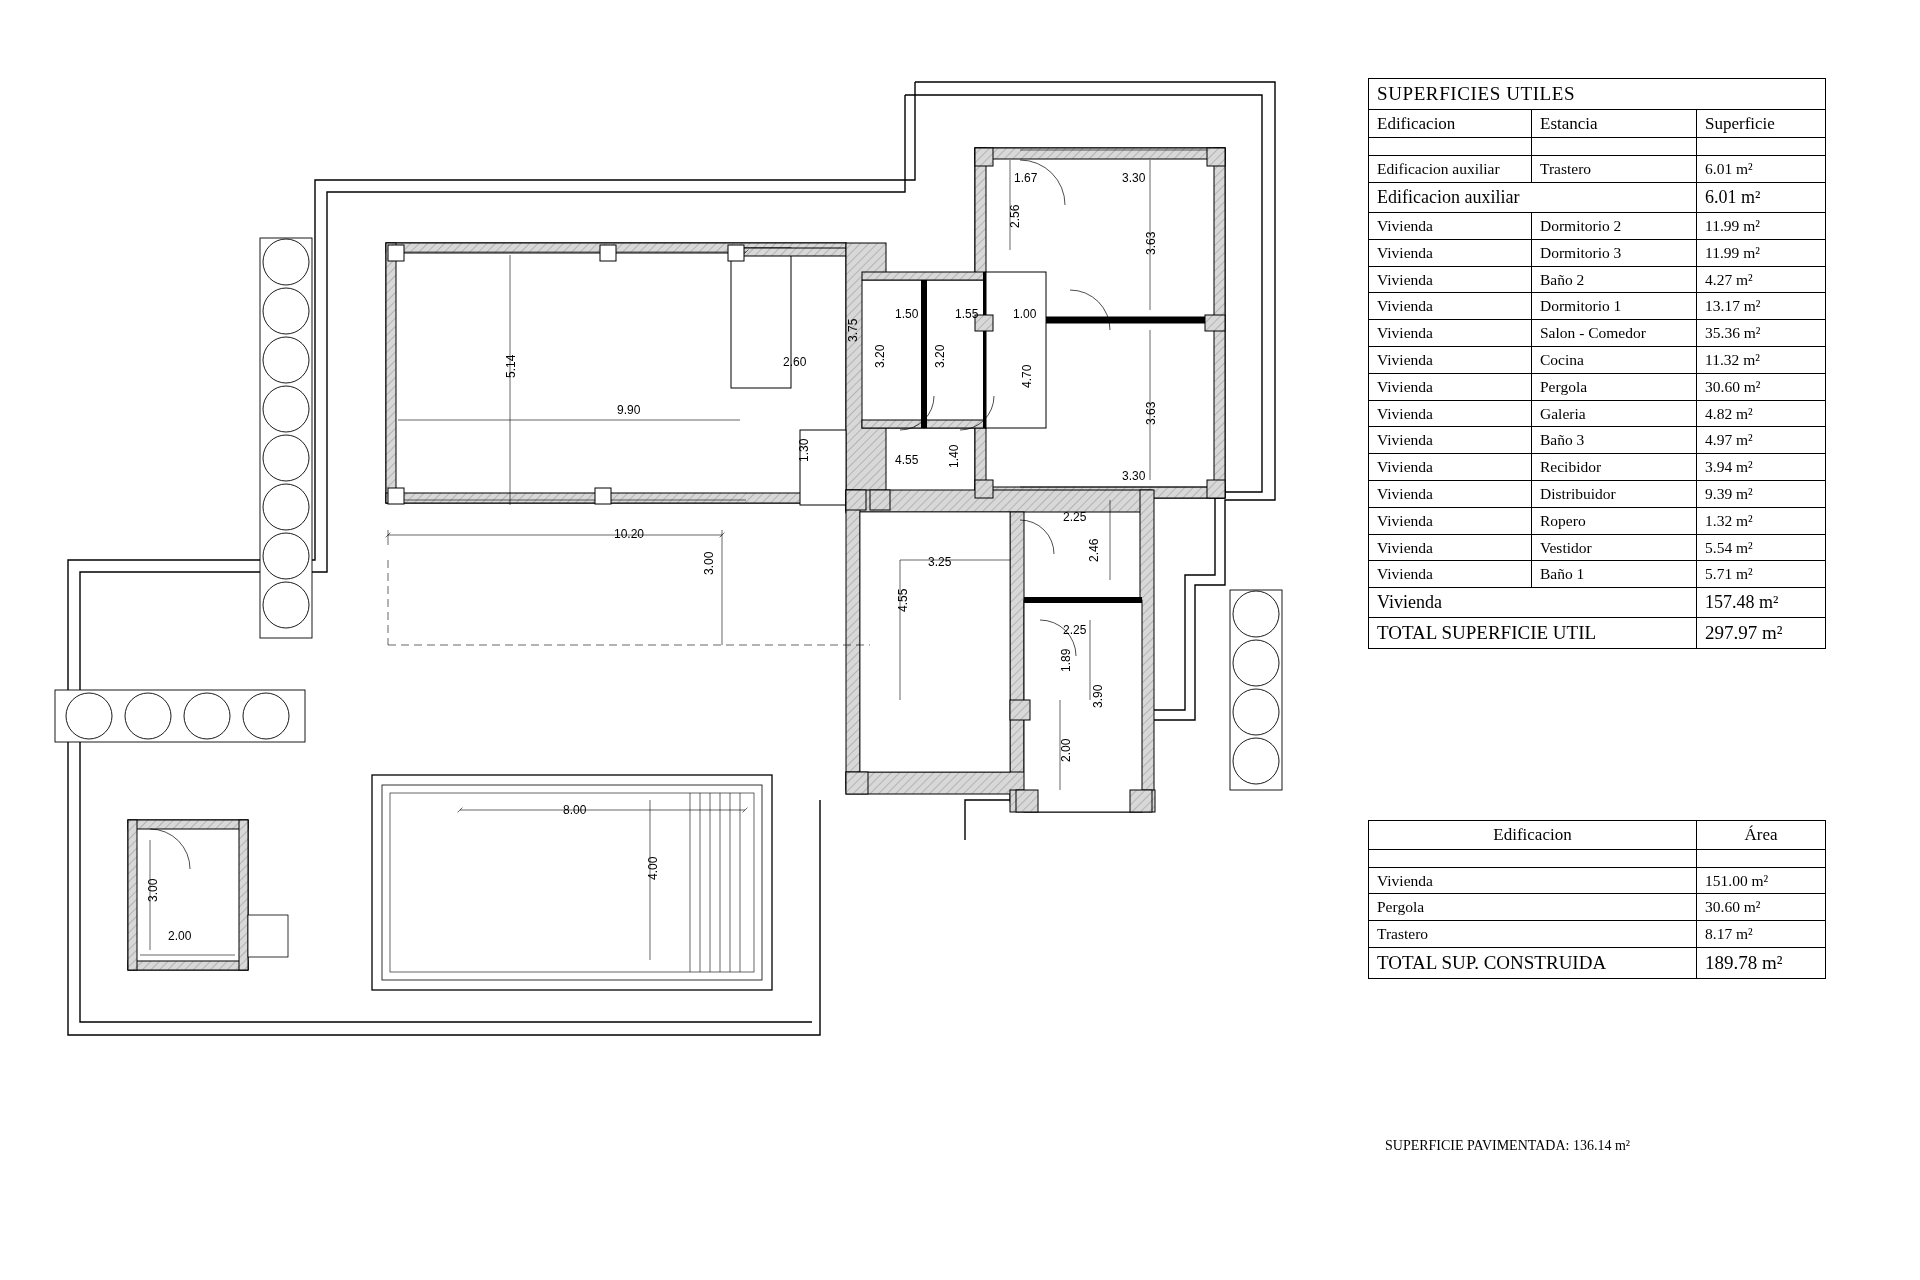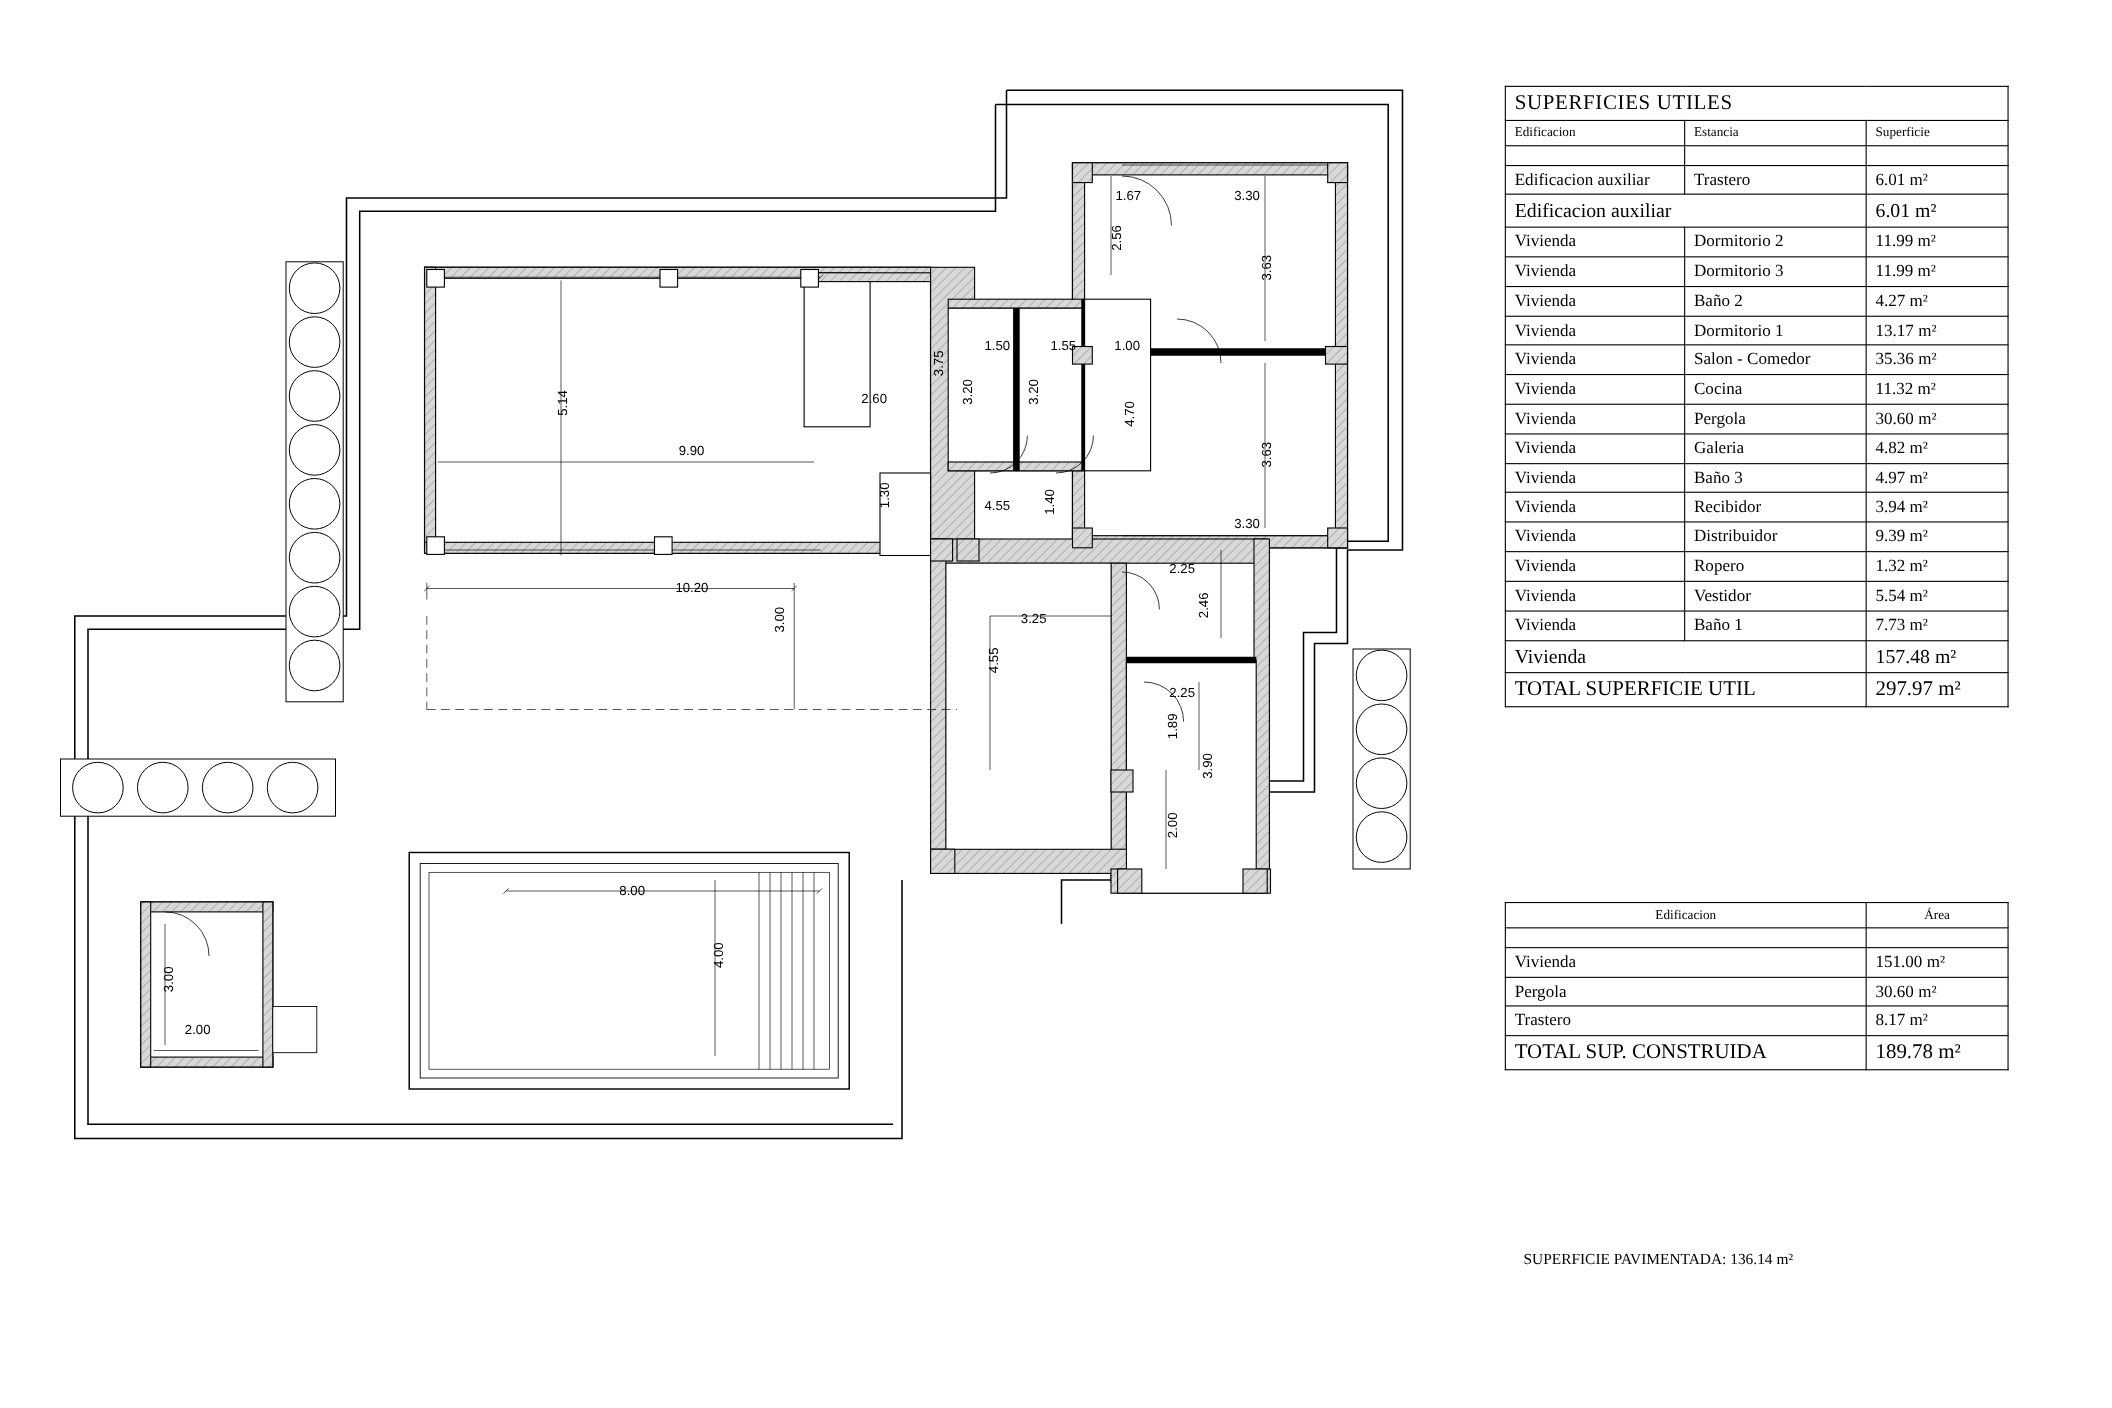--- a/index.html
+++ b/index.html
@@ -51,21 +51,21 @@
   }
   .title-row td {
     text-align: center;
     font-weight: bold;
     font-size: 19px;
     letter-spacing: 0.6px;
     padding: 8px 4px;
   }
   .head-row td {
     font-weight: bold;
-    font-size: 12px;
+    font-size: 17px;
     border-radius: 13px;
   }
   .spacer-row td {
     border-left: 1px solid #000;
     border-right: 1px solid #000;
     border-top: none;
     border-bottom: none;
     height: 9px;
     padding: 0;
   }
@@ -390,21 +390,21 @@
             <td>1.32 m²</td>
           </tr>
       <tr>
             <td>Vivienda</td>
             <td>Vestidor</td>
             <td>5.54 m²</td>
           </tr>
       <tr>
             <td>Vivienda</td>
             <td>Baño 1</td>
-            <td>7.73 m²</td>
+            <td>5.71 m²</td>
           </tr>
 
       <tr class="sub-total">
         <td colspan="2">Vivienda</td>
         <td>157.48 m²</td>
       </tr>
       <tr class="grand-total">
         <td colspan="2">TOTAL SUPERFICIE UTIL</td>
         <td>297.97 m²</td>
       </tr>

